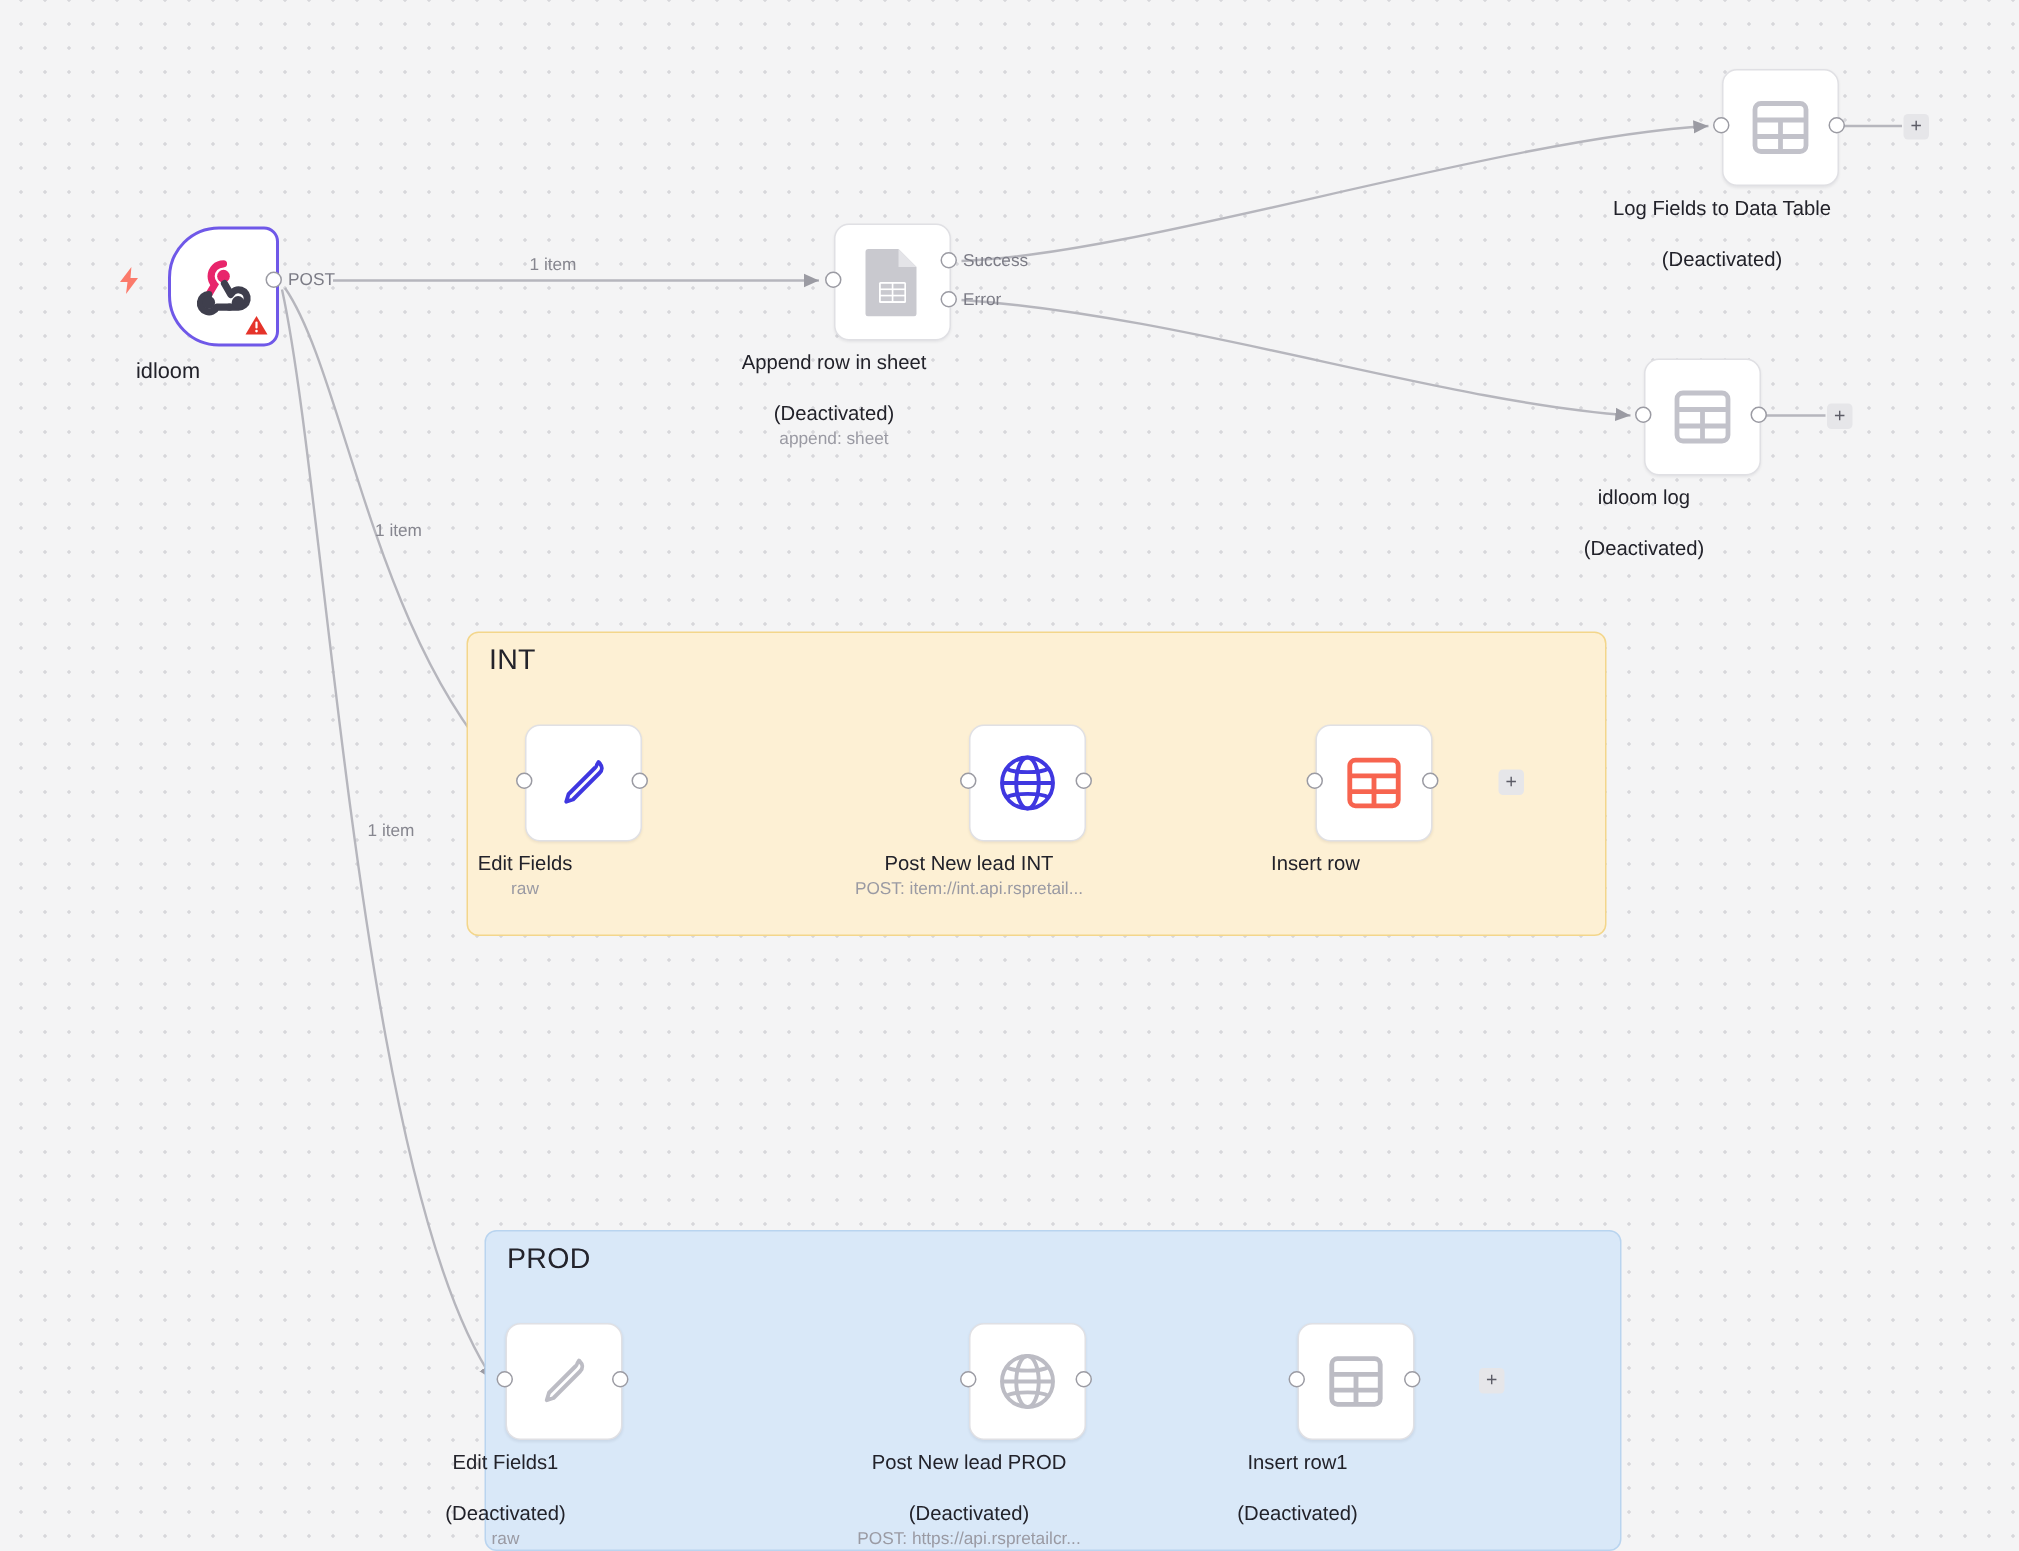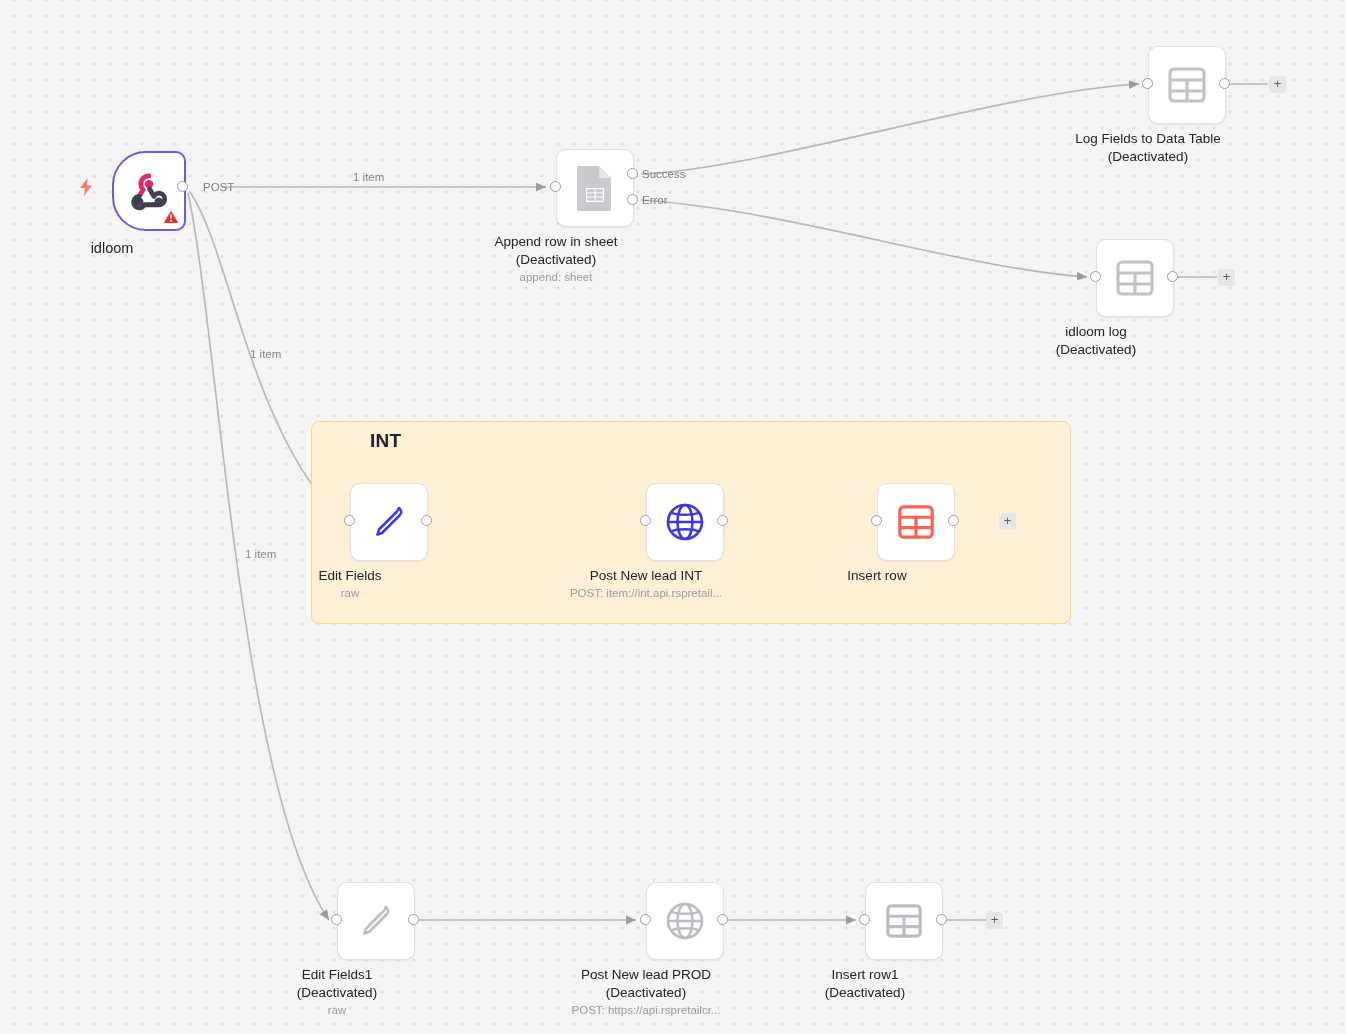--- a/index.html
+++ b/index.html
@@ -15,21 +15,21 @@
     background-image:radial-gradient(circle, #d7d7db 1px, rgba(0,0,0,0) 1.2px);
     background-size:16px 16px;
     background-position:6px 8px;
   }
   #wires{position:absolute;left:0;top:0;width:1346px;height:1034px;pointer-events:none;}
 
   
   .group{position:absolute;border-radius:8px;box-sizing:border-box;}
   .group .group-title{
     position:absolute;left:14px;top:8px;
-    font-size:19px;font-weight:700;color:#23232b;letter-spacing:.2px;margin-left:44px;
+    font-size:19px;font-weight:400;color:#23232b;letter-spacing:.2px;
   }
   #group-int{left:311px;top:421px;width:760px;height:203px;
     background:#fdf0d4;border:1px solid #f3d68b;}
   #group-prod{left:323px;top:820px;width:758px;height:214px;
     background:#d9e8f8;border:1px solid #b9d4ef;}
 
   
   .node{position:absolute;box-sizing:border-box;}
   .node-box{
     position:absolute;left:0;top:0;
@@ -43,21 +43,21 @@
     border:2px solid #6f58e8;
     border-radius:34px 10px 10px 34px;
     box-shadow:none;
   }
   .node-caption{
     position:absolute;top:84px;left:50%;transform:translateX(-50%);
     width:190px;text-align:center;
     font-size:13.5px;line-height:18px;color:#22222a;
     white-space:normal;
   }
-  .node-caption .deact{display:block;}
+  .node-caption .deact{display:block;margin-top:16px;}
   .node-sub{
     display:block;margin-top:1px;
     font-size:11.5px;line-height:15px;color:#9a9aa3;
   }
   .node-caption.trig{top:88px;font-size:14.5px;}
 
   
   .ep{
     position:absolute;width:11px;height:11px;border-radius:50%;
     background:#ffffff;border:1.6px solid #9b9ba3;box-sizing:border-box;
@@ -121,20 +121,23 @@
       <path d="M 419 920 L 636 920" marker-end="url(#arrow)"></path>
       <path d="M 728 920 L 856 920" marker-end="url(#arrow)"></path>
       <path d="M 946 920 L 986 920"></path>
     </g>
   </svg>
 
   <div class="group" id="group-int">
     <div class="group-title">INT</div>
   </div>
 
+  <div class="group" id="group-prod">
+    <div class="group-title">PROD</div>
+  </div>
 
   <div class="node" style="left:112px;top:151px;">
     <div class="node-box trigger">
       <svg width="44" height="44" viewBox="0 0 48 48">
         <path d="M24 7.5c-5 0-9 4-9 9 0 2.4 1 4.6 2.5 6.2l-4.2 7.1" stroke="#e8256b" stroke-width="5.2" fill="none" stroke-linecap="round"></path>
         <circle cx="24" cy="16.5" r="4.6" fill="#e8256b"></circle>
         <path d="M13.3 29.8a6.3 6.3 0 1 0 5.8 9.2h9.2" stroke="#3f3f4d" stroke-width="5.2" fill="none" stroke-linecap="round" stroke-linejoin="round"></path>
         <circle cx="13.3" cy="35.6" r="4.6" fill="#3f3f4d"></circle>
         <path d="M28.4 39h6.5a6.3 6.3 0 1 0-5.6-9.2l-4.6-8" stroke="#3f3f4d" stroke-width="5.2" fill="none" stroke-linecap="round" stroke-linejoin="round"></path>
         <circle cx="34.6" cy="35.6" r="4.6" fill="#3f3f4d"></circle>
@@ -145,21 +148,21 @@
         <circle cx="12" cy="17.6" r="1.3" fill="#ffffff"></circle>
       </svg>
     </div>
     <div class="node-caption trig">idloom</div>
   </div>
 
   <svg class="bolt" style="left:79px;top:178px;" viewBox="0 0 14 18">
     <path d="M8.6 0 L1 10 L6 10 L5 18 L13 7.4 L8 7.4 Z" fill="#fb7a6b"></path>
   </svg>
   <div class="ep" style="left:177px;top:181px;"></div>
-  <div class="ep-label" style="left:192px;top:181px;margin-left:11px;">POST</div>
+  <div class="ep-label" style="left:192px;top:181px;">POST</div>
 
   <div class="node" style="left:556px;top:149px;">
     <div class="node-box">
       <svg width="40" height="46" viewBox="0 0 40 46">
         <path d="M4 1 h20 l12 12 v31 a2 2 0 0 1-2 2 H4 a2 2 0 0 1-2-2 V3 a2 2 0 0 1 2-2 z" fill="#c9c9cf"></path>
         <path d="M24 1 l12 12 h-12 z" fill="#e4e4e8"></path>
         <rect x="11" y="23" width="18" height="14" rx="1" fill="#ffffff"></rect>
         <g fill="#c9c9cf">
           <rect x="12.2" y="24.2" width="7.3" height="3.1"></rect>
           <rect x="20.6" y="24.2" width="7.3" height="3.1"></rect>

